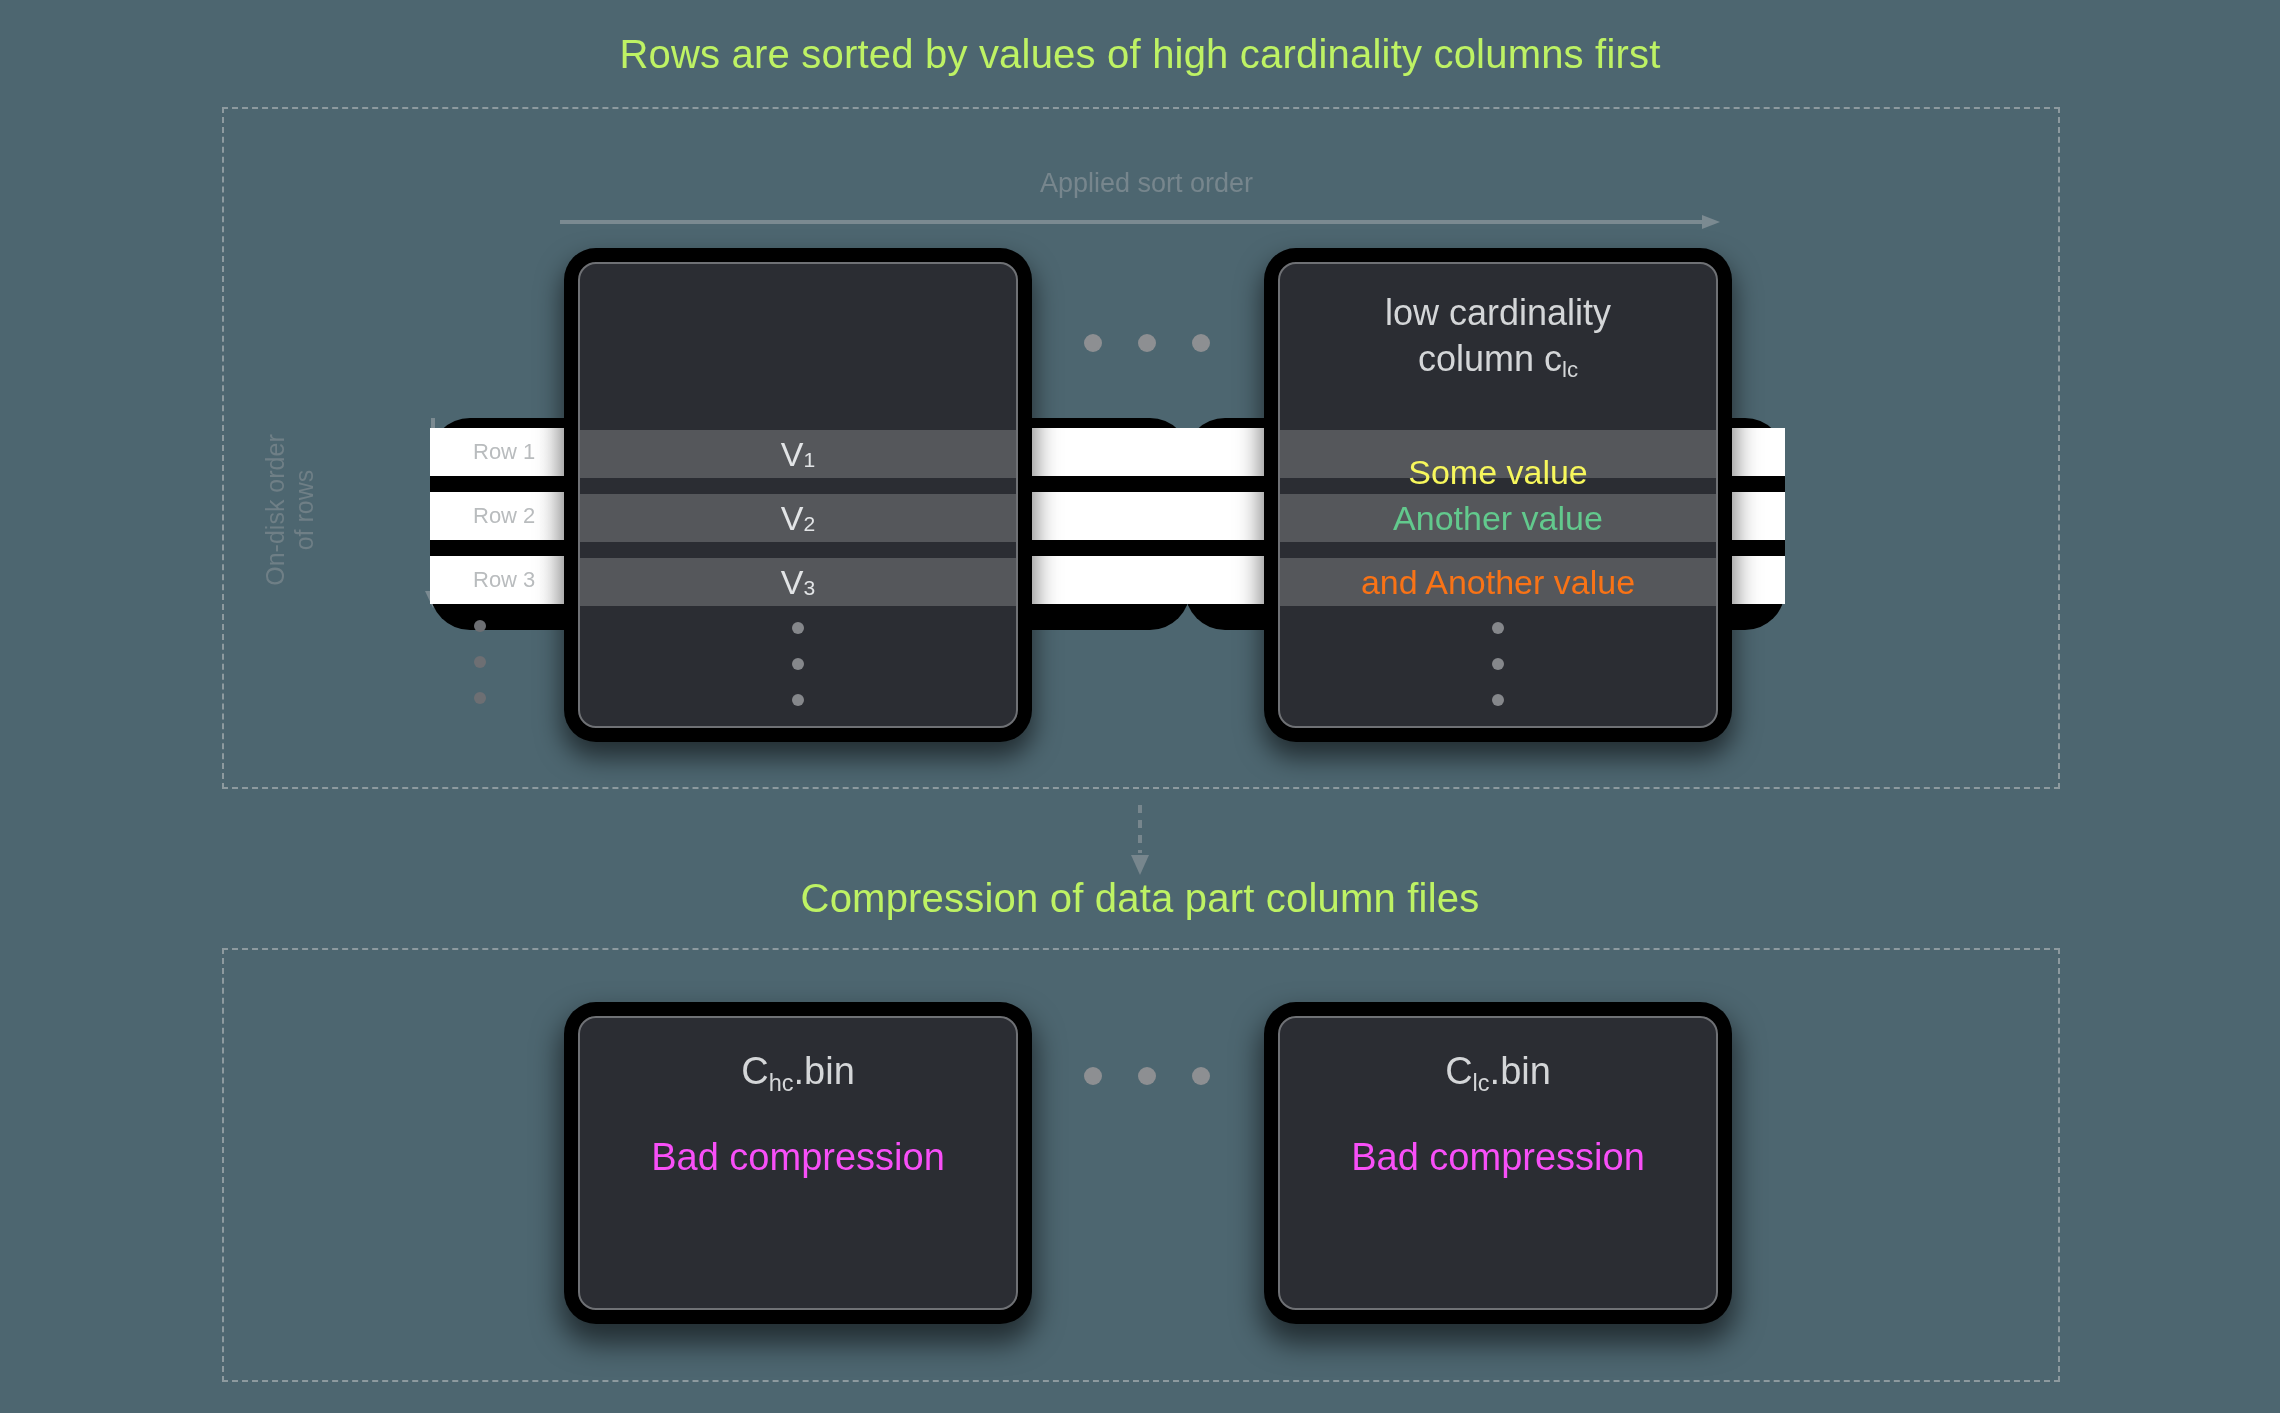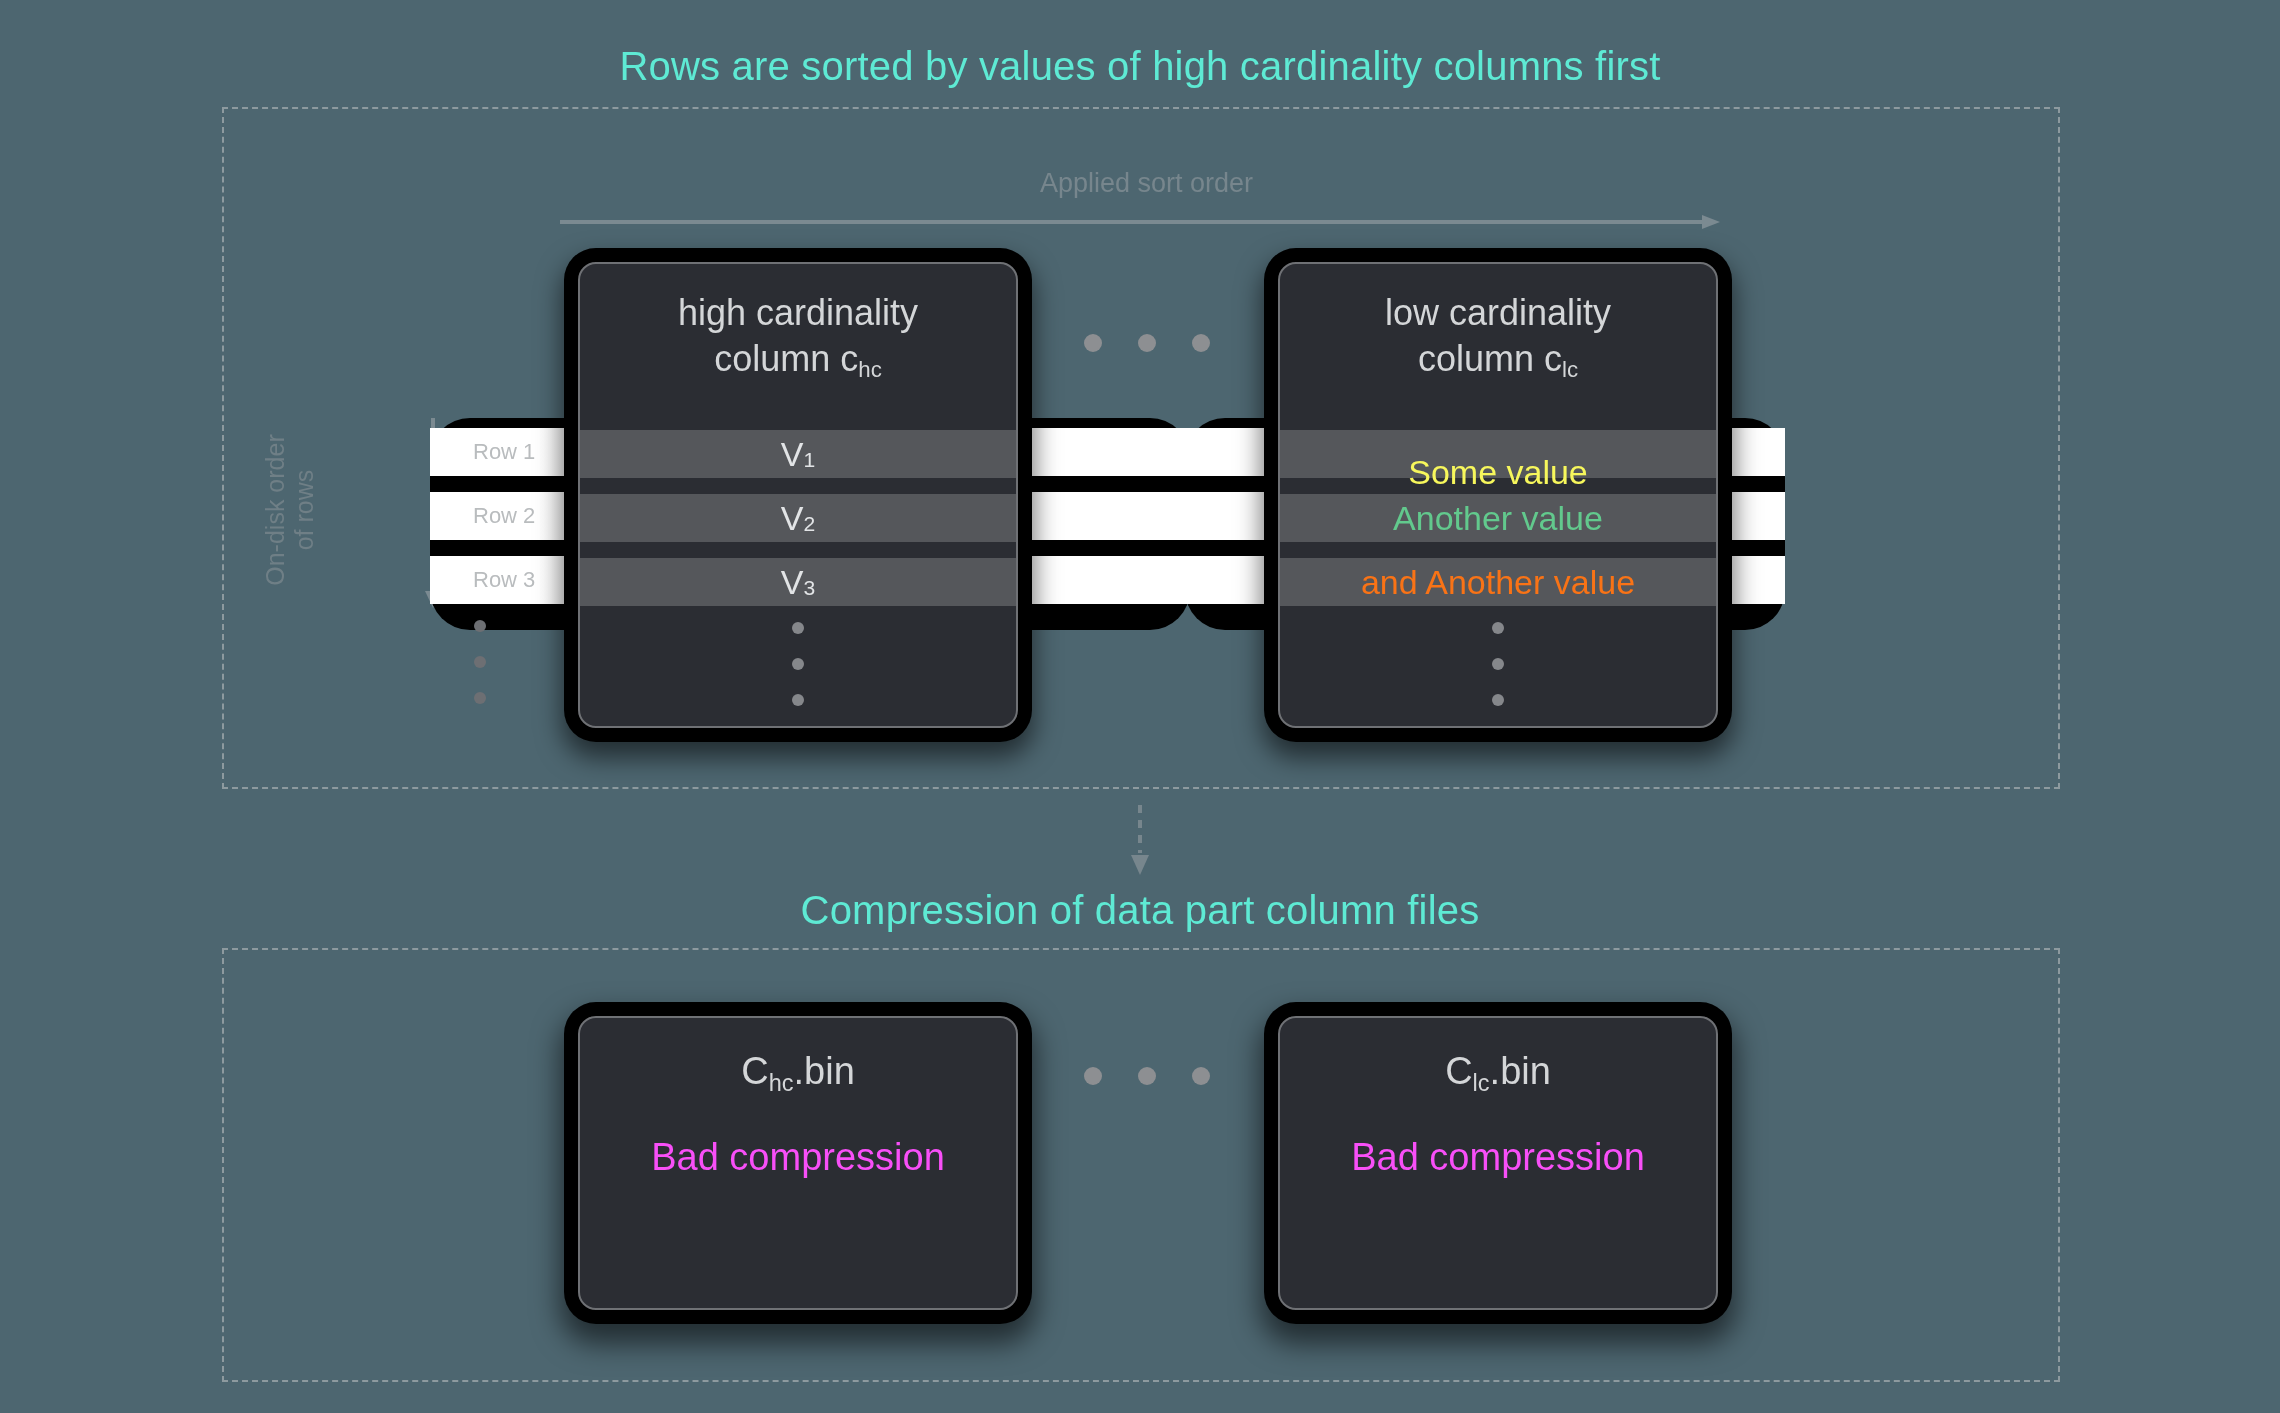--- a/index.html
+++ b/index.html
@@ -18,25 +18,24 @@
   .stage {
     position: absolute;
     inset: 0;
   }
 
   
   .section-title {
     position: absolute;
     width: 100%;
     text-align: center;
-    color: #5eead4;
+    color: #bef264;
     font-size: 40px;
     letter-spacing: 0.2px;
     white-space: nowrap;
-    margin-top: 12px;
   }
   #title-top { top: 32px; }
   #title-mid { top: 876px; }
 
   
   .dashed-frame {
     position: absolute;
     border: 2px dashed #8d9a9f;
     box-sizing: border-box;
   }
@@ -342,26 +341,20 @@
     <span class="row-label">Row 3</span>
   </div>
 
   <div id="band-vdots">
     <span></span>
     <span></span>
     <span></span>
   </div>
 
   <div class="column-card" id="col-hc">
-    <div class="col-head">
-      <div>high cardinality</div>
-      <div>
-        <span>column c</span><sub>hc</sub>
-      </div>
-    </div>
     <div class="cell c1">
       <span>V</span>
         <sub>1</sub>
     </div>
     <div class="cell c2">
       <span>V</span>
         <sub>2</sub>
     </div>
     <div class="cell c3">
       <span>V</span>

